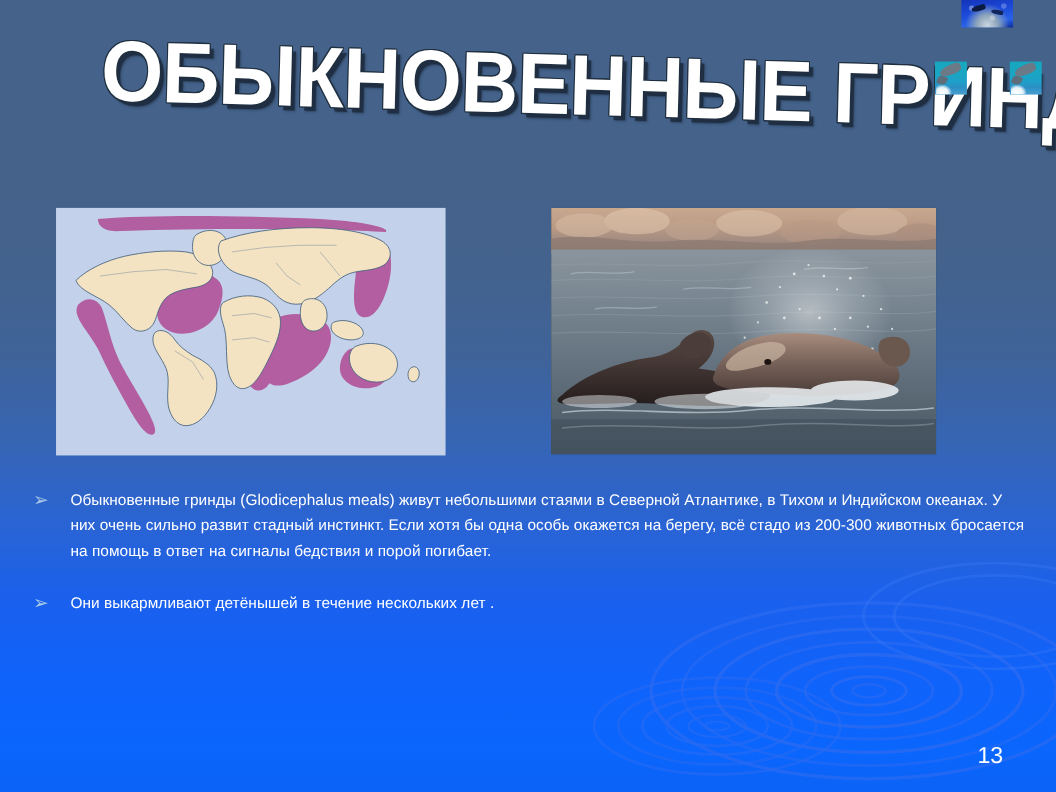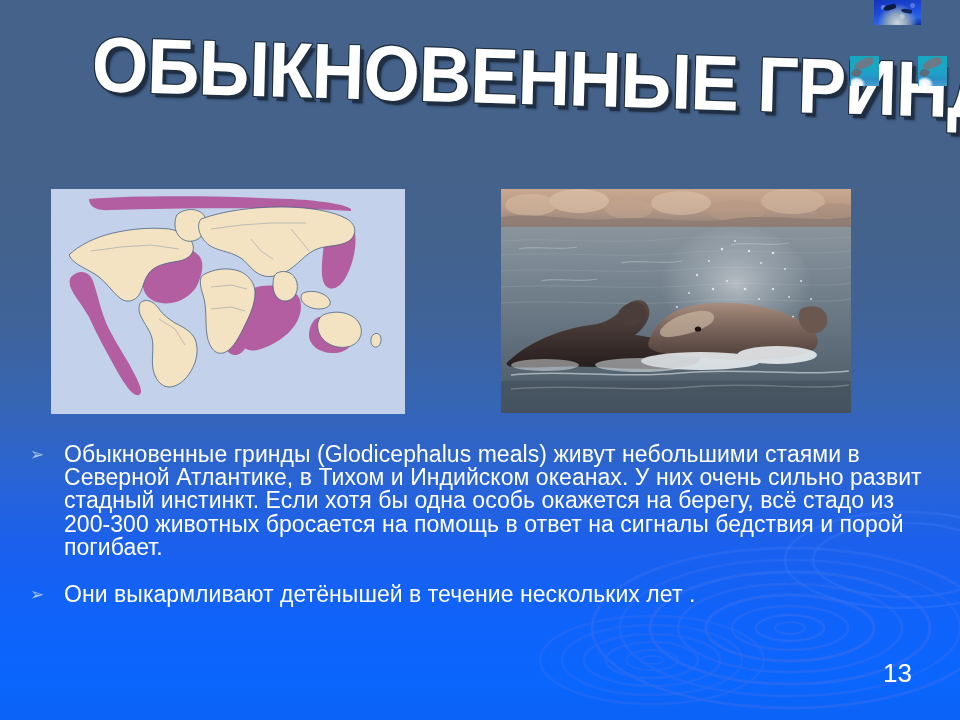--- a/index.html
+++ b/index.html
@@ -177,32 +177,32 @@
     flex: 0 0 auto;
     width: 40px;
     font-size: 17px;
     line-height: 23px;
     color: #a9c9e7;
     padding-left: 6px;
   }
 
   .bullet-body {
     flex: 1 1 auto;
-    font-size: 23px;
+    font-size: 14px;
     line-height: 23.2px;
     color: #ffffff;
     letter-spacing: 0.05px;
   }
 
   
   #page-number {
     position: absolute;
     right: 48px;
-    bottom: 34px;
-    font-size: 26px;
+    bottom: 22px;
+    font-size: 21px;
     color: #ffffff;
     line-height: 1;
   }
 </style>
 </head>
 <body>
 
 <div id="slide">
 
   <svg class="ripples" viewBox="0 0 960 220" preserveAspectRatio="none">

